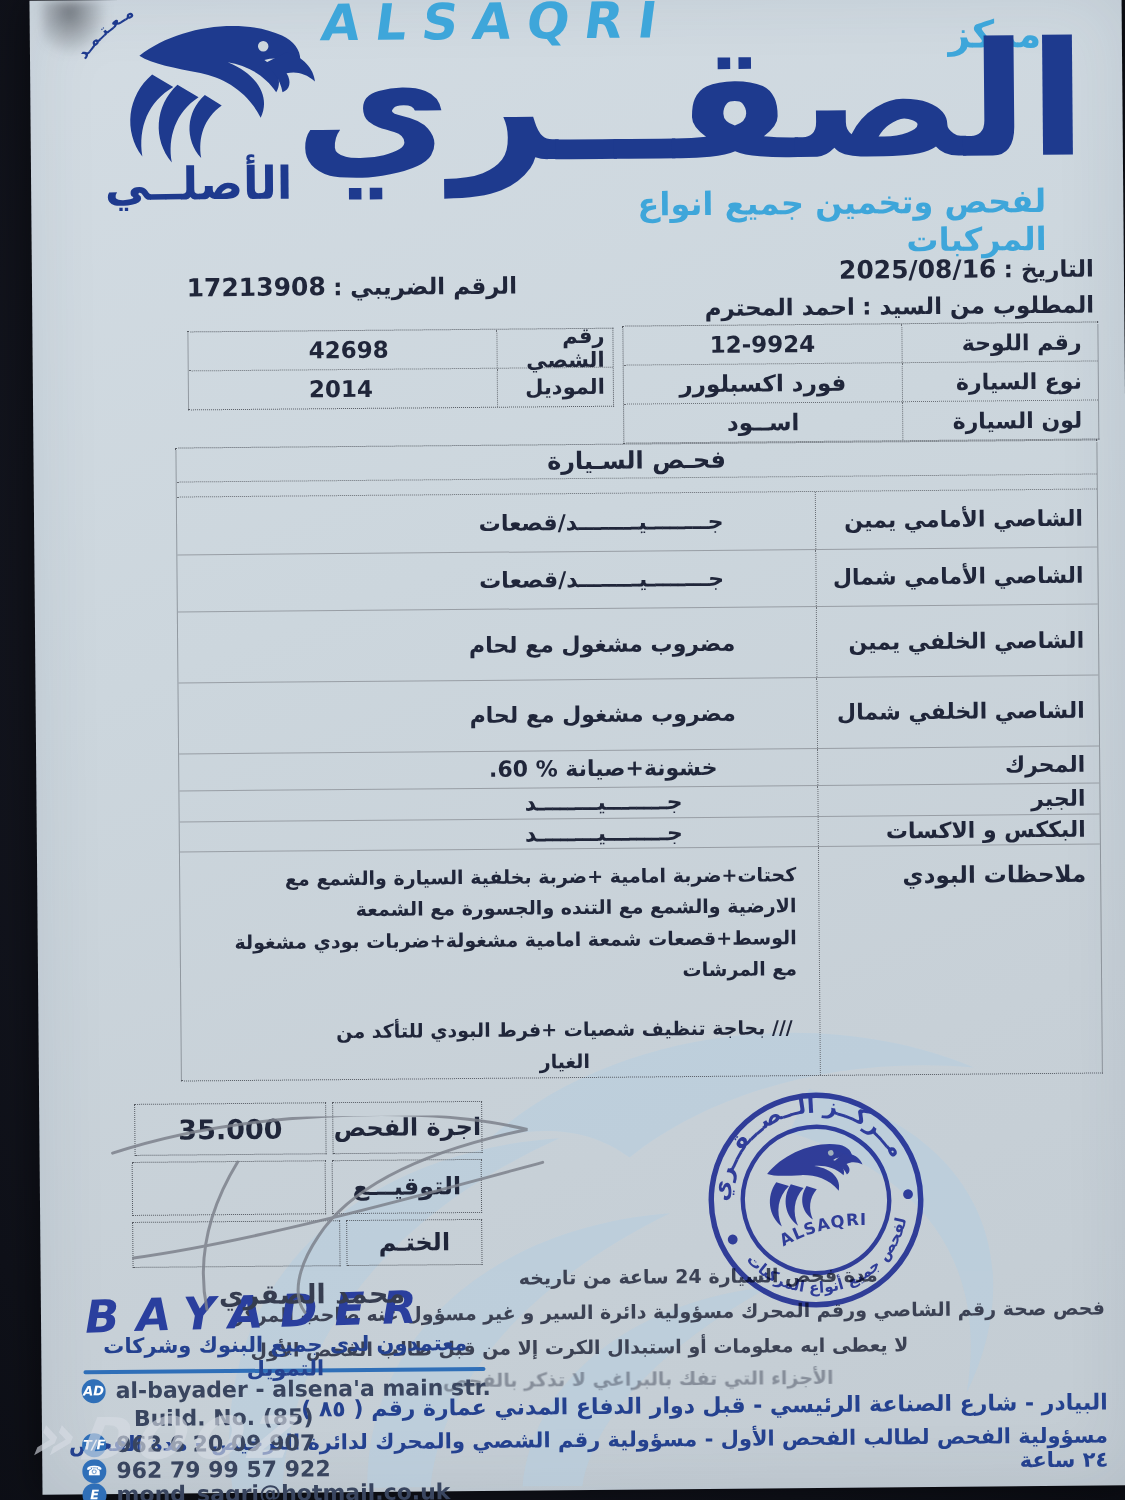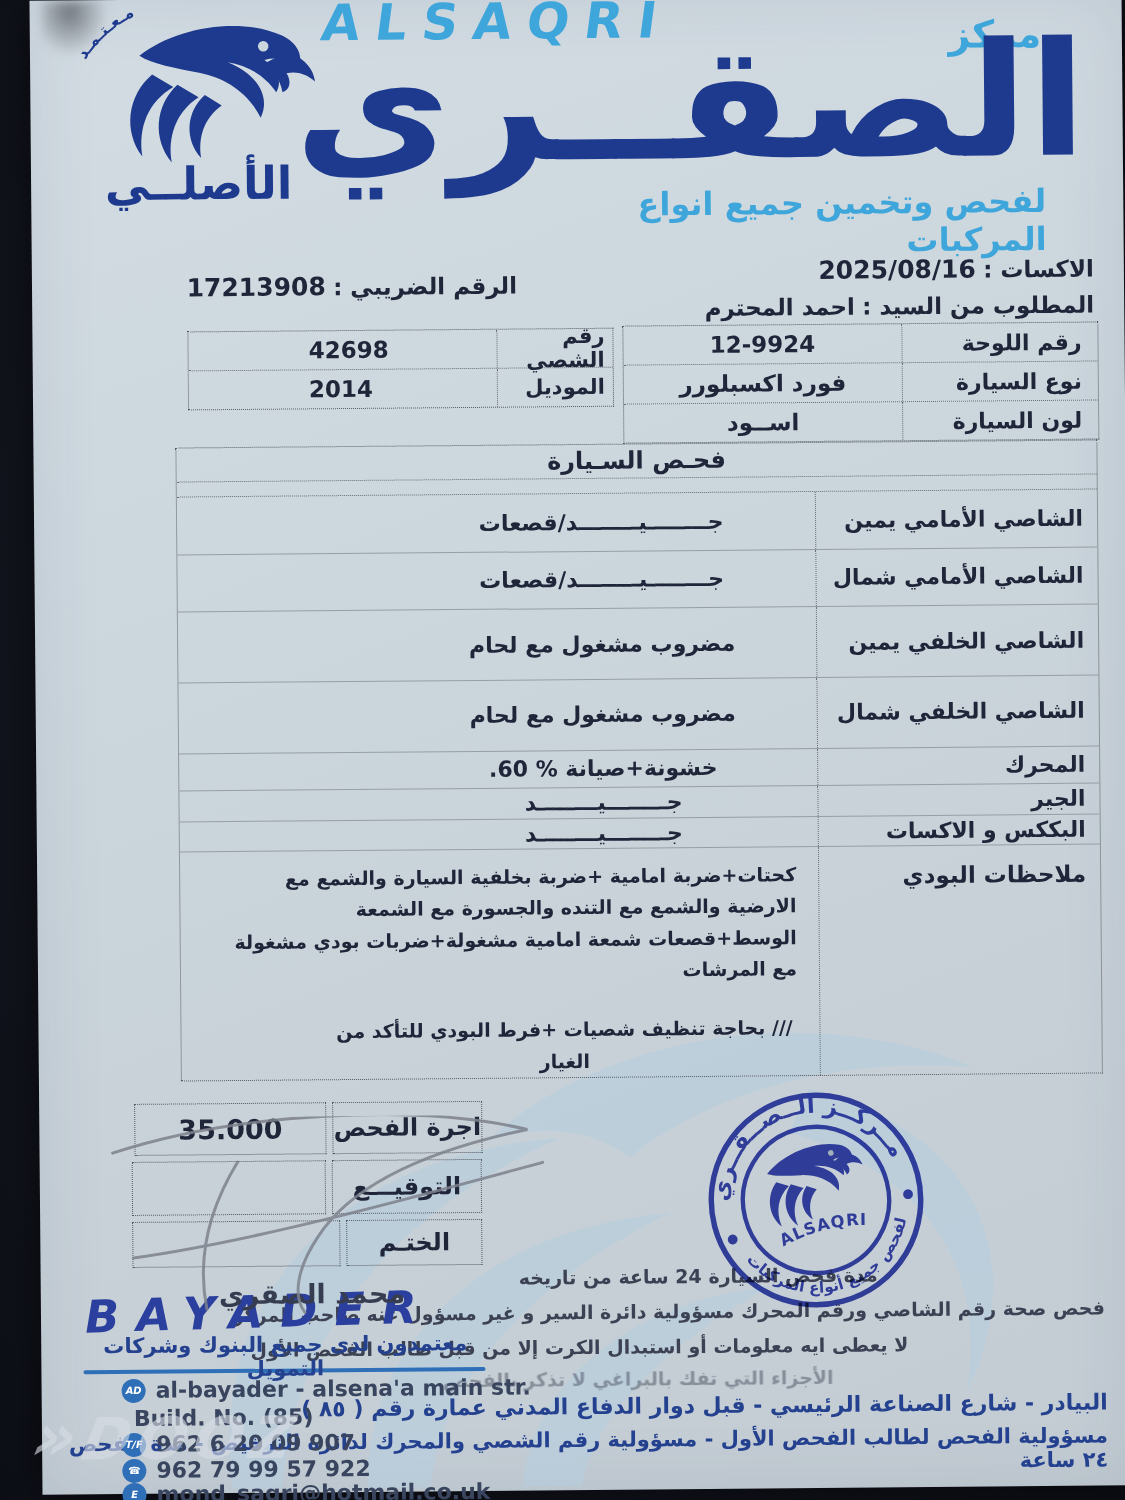--- a/index.html
+++ b/index.html
@@ -94,22 +94,22 @@
   .bname{left:44px;top:1286px;width:410px;font-size:45px;font-weight:700;color:#2a3f9e;
     letter-spacing:17px;font-style:italic;transform:rotate(-1.2deg);z-index:2;}
   .bsub{left:40px;top:1334px;width:408px;text-align:center;font-size:21px;font-weight:800;
     color:#24418f;direction:rtl;z-index:2;}
   .bline{left:42px;top:1370px;width:402px;height:4px;background:#2f6fb8;border-radius:2px;}
   .crow{display:flex;align-items:center;gap:10px;color:#39455f;font-size:22px;font-weight:700;
     z-index:2;}
   .c1{left:40px;top:1378px;} .c1b{left:92px;top:1406px;} .c2{left:40px;top:1432px;}
   .c3{left:40px;top:1458px;} .c4{left:40px;top:1482px;}
   .badge{width:24px;height:24px;border-radius:50%;background:#2f6fb8;color:#fff;
-    display:flex;align-items:center;justify-content:center;font-size:10px;font-weight:800;
-    flex:0 0 24px;margin-left:40px;}
+    display:flex;align-items:center;justify-content:center;font-size:13px;font-weight:800;
+    flex:0 0 24px;}
 </style>
 </head>
 <body>
 
 <svg width="0" height="0" style="position:absolute">
   <defs>
     <g id="eagleShape">
       <path d="M28 38 C64 10 126 2 164 20 C178 27 184 38 180 50 C170 42 158 40 147 43 C160 52 164 64 158 74 C147 57 130 48 112 45 C143 58 152 80 143 98 C130 72 108 60 86 55 C62 50 40 46 28 38 Z"></path>
       <path d="M168 36 C184 40 194 52 195 64 C186 56 177 54 168 56 C173 64 171 72 164 74 C162 62 155 52 146 47 Z"></path>
       <path d="M40 56 C16 76 12 110 30 134 C26 106 36 82 60 68 Z"></path>
@@ -143,21 +143,21 @@
       </text>
       <use href="#eagleShape" transform="translate(40,14) scale(1.05)" fill="#1e3a8e"></use>
     </svg>
     <div class="abs original">الأصلــي</div>
     <div class="abs brand-latin">ALSAQRI</div>
     <div class="abs center-word">مركز</div>
     <div class="abs brand-arabic">الصقــري</div>
     <div class="abs tagline">لفحص وتخمين جميع انواع المركبات</div>
 
     <div class="abs line info-date" dir="rtl">
-      <b>الاكسات :</b>
+      <b>التاريخ :</b>
       <span class="num" dir="ltr">2025/08/16</span>
     </div>
     <div class="abs line info-client" dir="rtl">
       <b>المطلوب من السيد :</b>
       <b>احمد المحترم</b>
     </div>
     <div class="abs line info-tax" dir="rtl">
       <b>الرقم الضريبي :</b>
       <span class="num" dir="ltr">17213908</span>
     </div>

